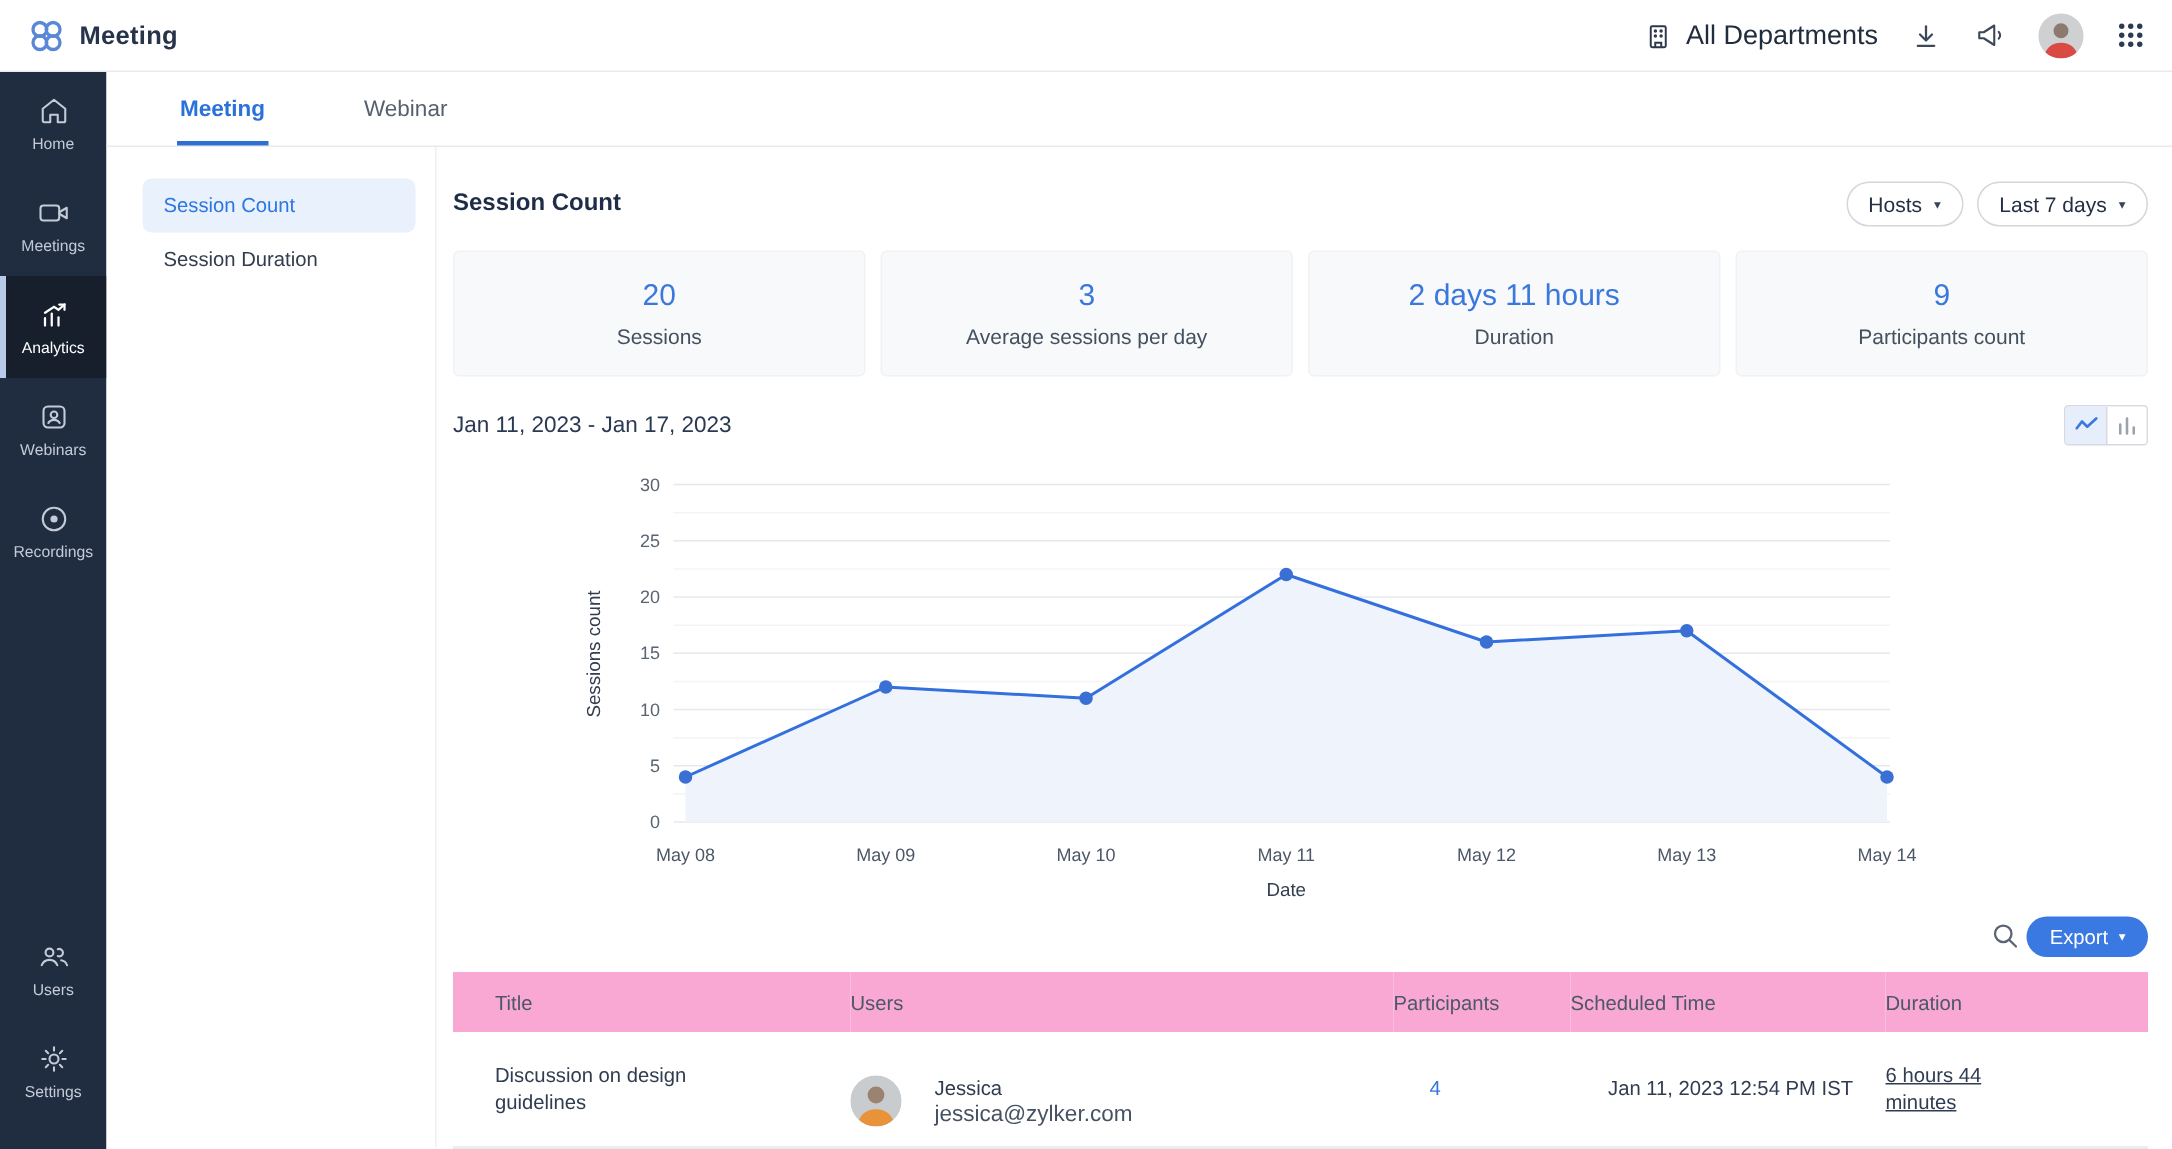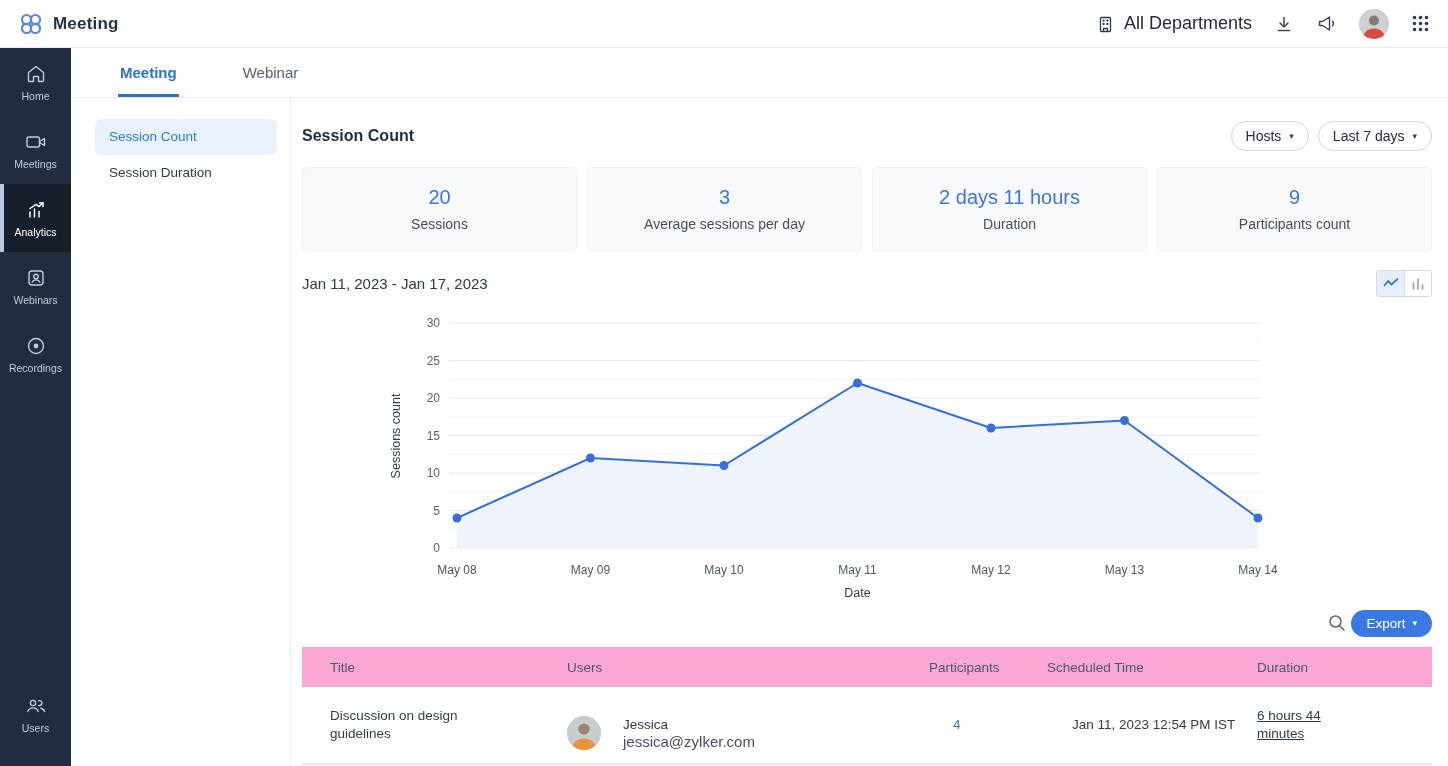--- a/index.html
+++ b/index.html
@@ -203,20 +203,29 @@
     <div class="side-item">
       <span style="display:flex;">
         <svg width="24" height="22" viewBox="0 0 24 22" fill="none" stroke-width="1.4" stroke-linecap="round">
           <circle cx="9" cy="8" r="2.6"></circle>
           <path d="M14.5 5.8a2.5 2.5 0 1 1 0 4.6"></path>
           <path d="M3.8 16.5c.9-2.4 2.9-3.6 5.2-3.6s4.3 1.2 5.2 3.6"></path>
           <path d="M16.8 13.2c1.9.3 3.2 1.4 3.9 3.3"></path>
         </svg>
         </span>
       <span>Users</span>
+    </div>
+    <div class="side-item">
+      <span style="display:flex;">
+        <svg width="22" height="22" viewBox="0 0 22 22" fill="none" stroke-width="1.4" stroke-linecap="round">
+          <circle cx="11" cy="11" r="3"></circle>
+          <path d="M11 3.2v2.2M11 16.6v2.2M3.2 11h2.2M16.6 11h2.2M5.5 5.5l1.6 1.6M14.9 14.9l1.6 1.6M16.5 5.5l-1.6 1.6M7.1 14.9l-1.6 1.6"></path>
+        </svg>
+        </span>
+      <span>Settings</span>
     </div>
   </div>
 </div>
 
 <div class="content">
   <div class="tabbar">
     <div class="tab active">Meeting</div>
     <div class="tab">Webinar</div>
   </div>
 

